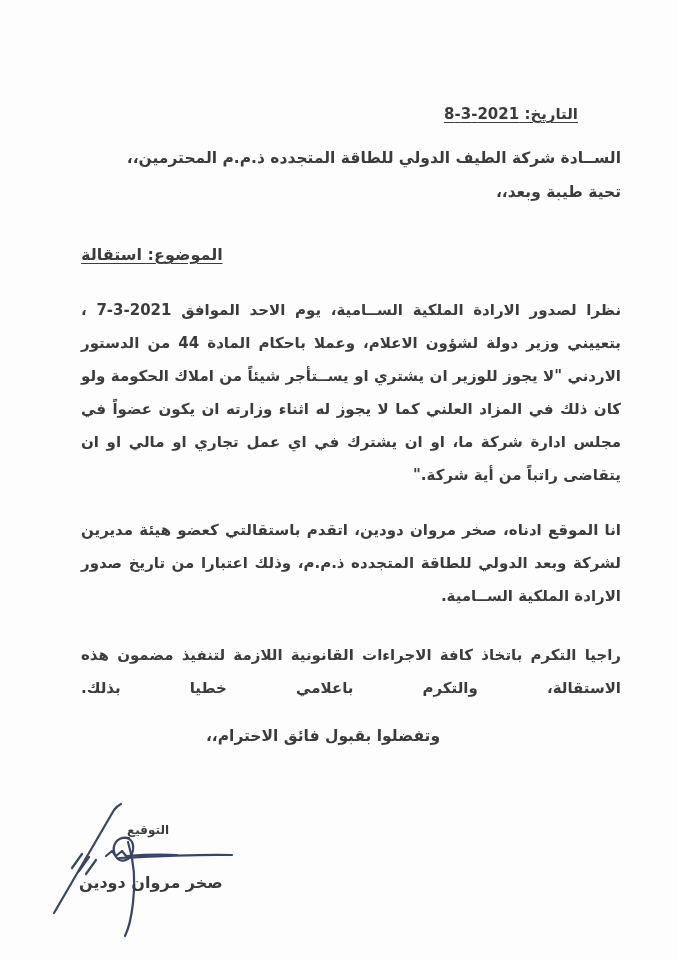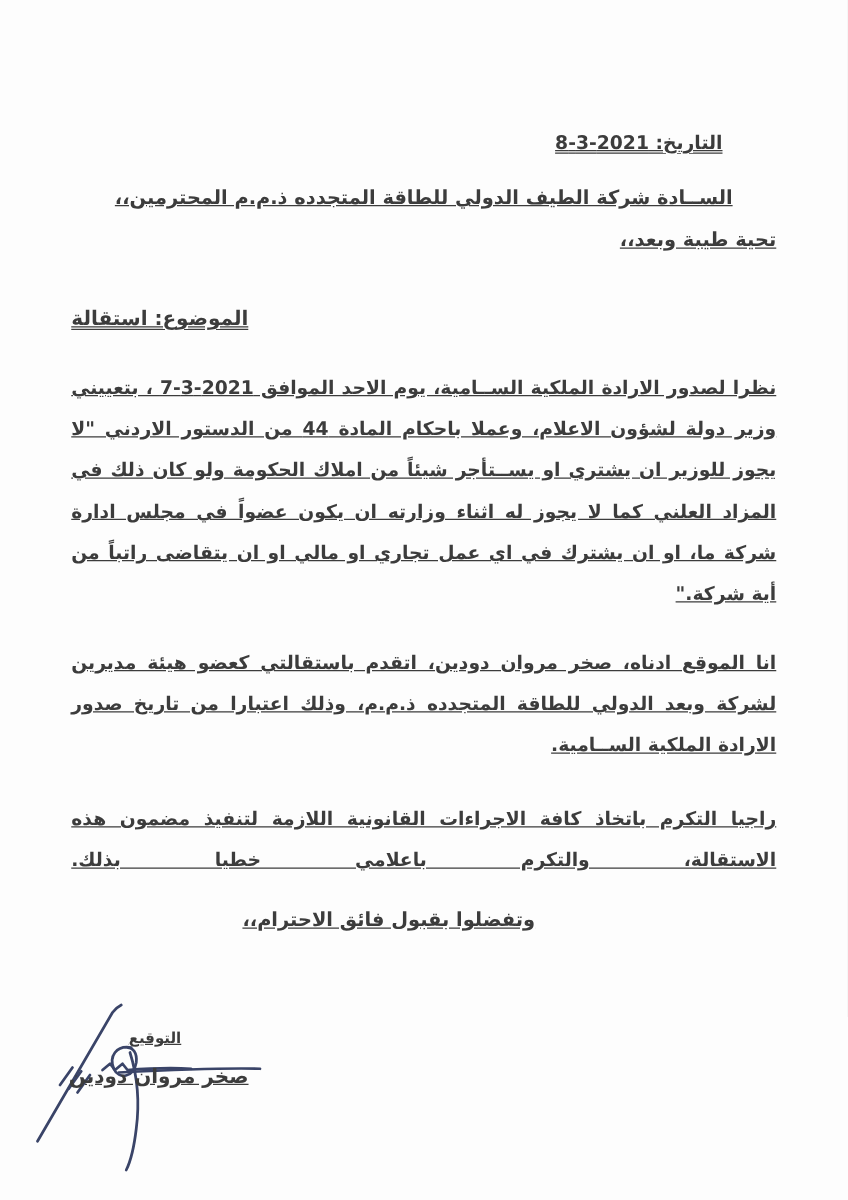--- a/index.html
+++ b/index.html
@@ -12,35 +12,34 @@
     background:#e9e9e9;
     font-family:"DejaVu Sans","Liberation Sans",sans-serif;
   }
   .page{
     position:relative;
     width:678px;height:960px;
     margin:0 auto;
     background:var(--bg);
     color:var(--text);
     box-sizing:border-box;
-    padding:105px 57px 0 57px;
+    padding:105px 57px 0 81px;
     overflow:hidden;
-    text-decoration:underline;
   }
   .date-line{
     direction:rtl;
     text-align:right;
     margin:0 43px 26px 0;
     font-size:15px;
     font-weight:700;
     text-decoration:underline;
     text-underline-offset:3px;
   }
   .addressee{
-    direction:rtl;text-align:center;
+    direction:rtl;text-align:right;
     font-size:15.5px;font-weight:700;
     margin-bottom:16px;
   }
   .greeting{
     direction:rtl;
     font-size:15.5px;font-weight:700;
     margin-bottom:44px;
   }
   .subject{
     direction:rtl;
@@ -77,21 +76,21 @@
     position:relative;z-index:2;
     width:max-content;
     margin-left:46px;
     font-size:12px;font-weight:700;
     direction:rtl;
   }
   .sig-name{
     position:relative;z-index:2;
     width:max-content;
     margin-left:-2px;
-    margin-top:14px;
+    margin-top:36px;
     font-size:16px;font-weight:700;
     direction:rtl;
   }
   .sig-svg{
     position:absolute;
     left:-32px;top:-25px;
     z-index:1;
     overflow:visible;
   }
   .sig-svg path{

